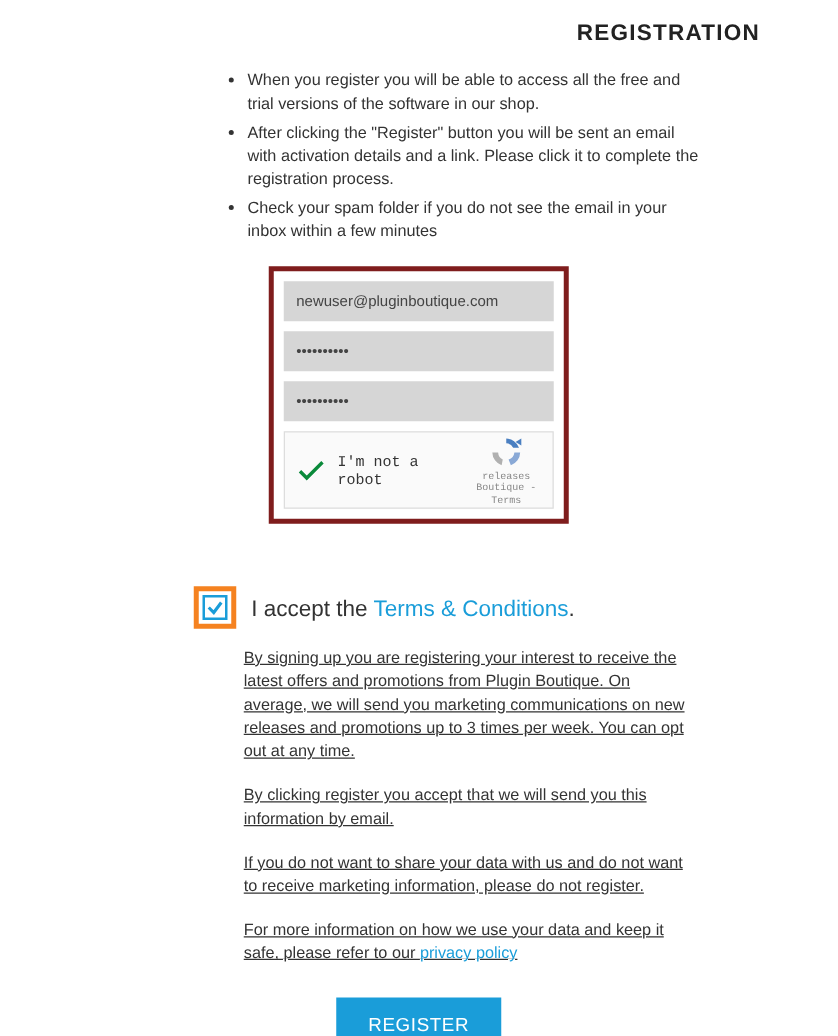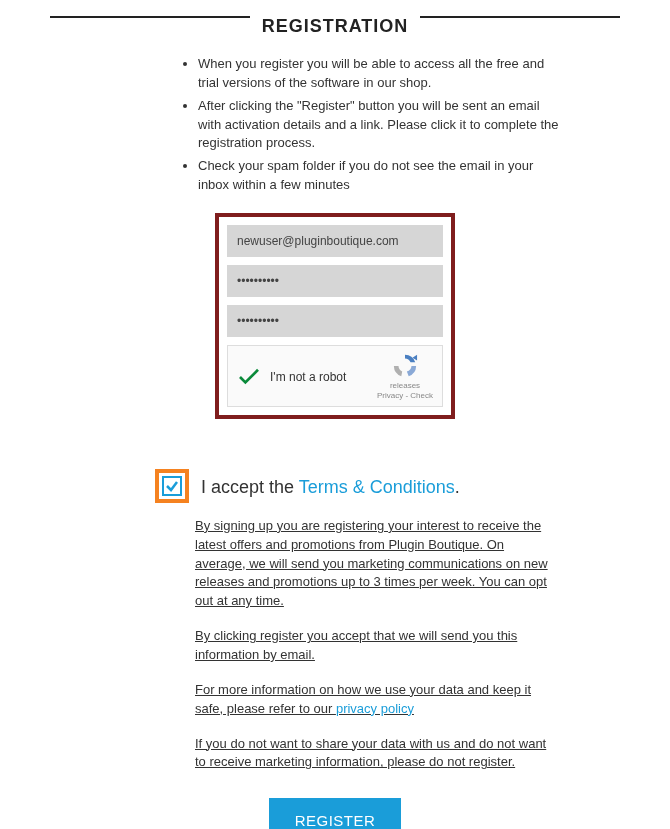--- a/index.html
+++ b/index.html
@@ -4,37 +4,38 @@
   <style>
     * { box-sizing: border-box; margin: 0; padding: 0; }
     body {
       font-family: Arial, Helvetica, sans-serif;
       font-size: 13px;
       color: #333;
       background: #fff;
       width: 670px;
     }
     .page { padding: 10px 50px 30px 50px; }
-    .title-row { display: flex; align-items: flex-start; margin-bottom: 18px; margin-top: 6px; }
+    .title-row { display: flex; align-items: flex-end; margin-bottom: 18px; margin-top: 6px; flex-direction: column; }
     .title-row .line { flex: 1; height: 2px; background: #222; }
     .title-row .title { font-size: 18px; font-weight: bold; letter-spacing: 1px; padding: 0 12px; color: #222; }
     .bullets { padding-left: 130px; padding-right: 60px; margin-bottom: 18px; }
     .bullets ul { list-style: disc; padding-left: 18px; }
     .bullets li { line-height: 1.45; margin-bottom: 4px; color: #333; }
     .form-outline { width: 240px; margin: 11px auto 50px auto; border: 4px solid #7f1d1d; padding: 8px; }
     .form-field {
       display: block; width: 100%;
       background: #d6d6d6; border: none; padding: 9px 10px;
       margin-bottom: 8px; font-size: 12px; color: #444;
       font-family: inherit;
     }
     .captcha {
       border: 1px solid #ddd; background: #fafafa;
       display: flex; align-items: center; padding: 10px 8px 8px 10px;
       height: 62px;
+      font-family: Liberation Mono, monospace;
     }
     .captcha-check { width: 22px; height: 18px; margin-right: 10px; flex-shrink: 0; }
     .captcha-text { font-size: 12px; color: #333; flex: 1; }
     .captcha-right { text-align: center; font-size: 8px; color: #888; line-height: 1.2; width: 58px; }
     .captcha-logo { width: 30px; height: 26px; margin: 0 auto 2px auto; display: block; }
     .consent-block { padding-left: 110px; padding-right: 70px; }
     .consent-row { display: flex; align-items: flex-start; margin-bottom: 14px; }
     .check-outline { border: 4px solid #f58220; padding: 3px; margin-right: 12px; margin-left: -5px; }
     .check-box { width: 20px; height: 20px; border: 2px solid #1a9dd9; display: flex; align-items: center; justify-content: center; }
     .consent-text { padding-top: 8px; font-size: 18px; }
@@ -77,21 +78,21 @@
       </svg>
       <span class="captcha-text">I'm not a robot</span>
       <div class="captcha-right">
         <svg class="captcha-logo" viewBox="0 0 32 28">
           <path d="M16 2 A12 12 0 0 1 27 10 L22 10 A7 7 0 0 0 16 6 Z" fill="#4a7fc1"></path>
           <path d="M28 14 A12 12 0 0 1 20 25 L18 20 A7 7 0 0 0 23 14 Z" fill="#8aa9d6"></path>
           <path d="M12 25 A12 12 0 0 1 4 14 L9 14 A7 7 0 0 0 13 20 Z" fill="#b0b0b0"></path>
           <polygon points="24,5 29,8 29,2" fill="#4a7fc1"></polygon>
         </svg>
         <div>releases</div>
-        <div>Privacy - Check</div>
+        <div>Boutique - Terms</div>
       </div>
     </div>
   </div>
 
   <div class="consent-block">
     <div class="consent-row">
       <div class="check-outline">
         <div class="check-box">
           <svg width="14" height="14" viewBox="0 0 14 14">
             <polyline points="2,7 6,11 12,3" fill="none" stroke="#1a9dd9" stroke-width="2.5"></polyline>
@@ -100,21 +101,21 @@
       </div>
       <div class="consent-text">
         <span>I accept the </span><a href="#" class="link">Terms &amp; Conditions</a><span>.</span>
       </div>
     </div>
   </div>
 
   <div class="para-block">
     <p class="para">By signing up you are registering your interest to receive the latest offers and promotions from Plugin Boutique. On average, we will send you marketing communications on new releases and promotions up to 3 times per week. You can opt out at any time.</p>
     <p class="para">By clicking register you accept that we will send you this information by email.</p>
+    <p class="para">If you do not want to share your data with us and do not want to receive marketing information, please do not register.</p>
     <p class="para">
       <span>For more information on how we use your data and keep it safe, please refer to our </span><a href="#" class="link">privacy policy</a>
     </p>
-    <p class="para">If you do not want to share your data with us and do not want to receive marketing information, please do not register.</p>
   </div>
 
   <button class="btn-register">REGISTER</button>
 
 </div>
 
 </body></html>

